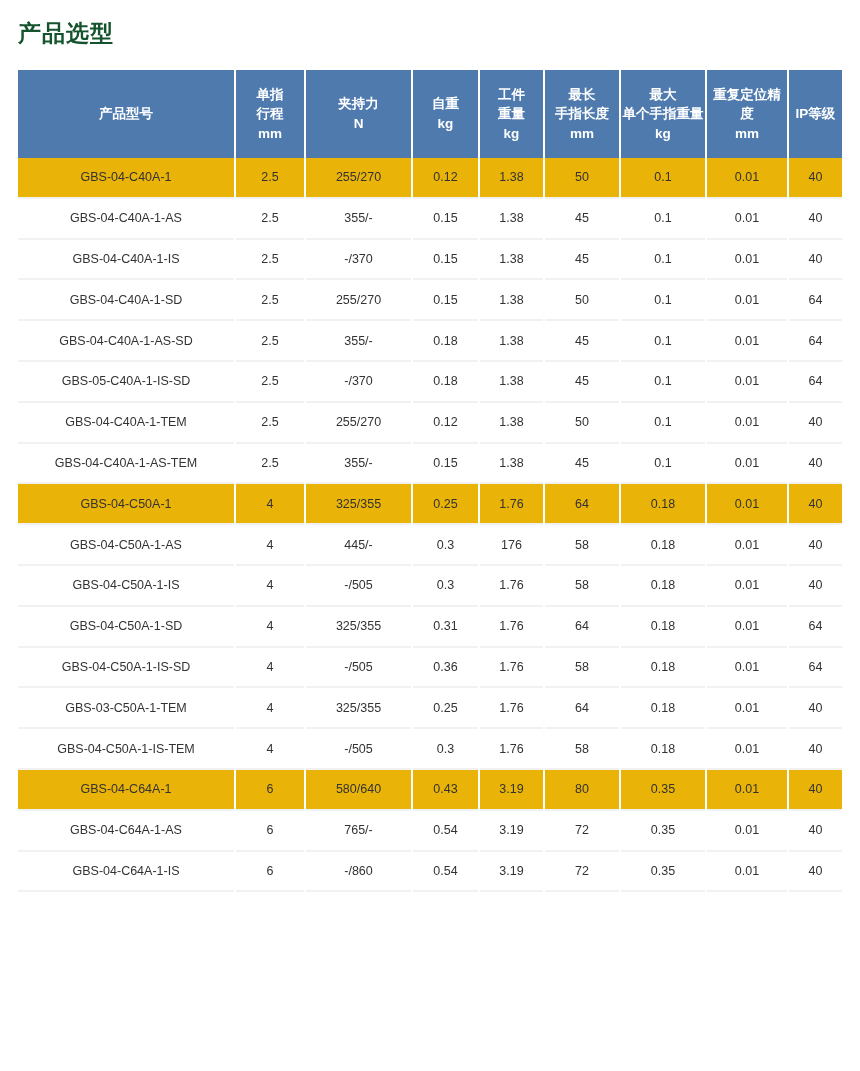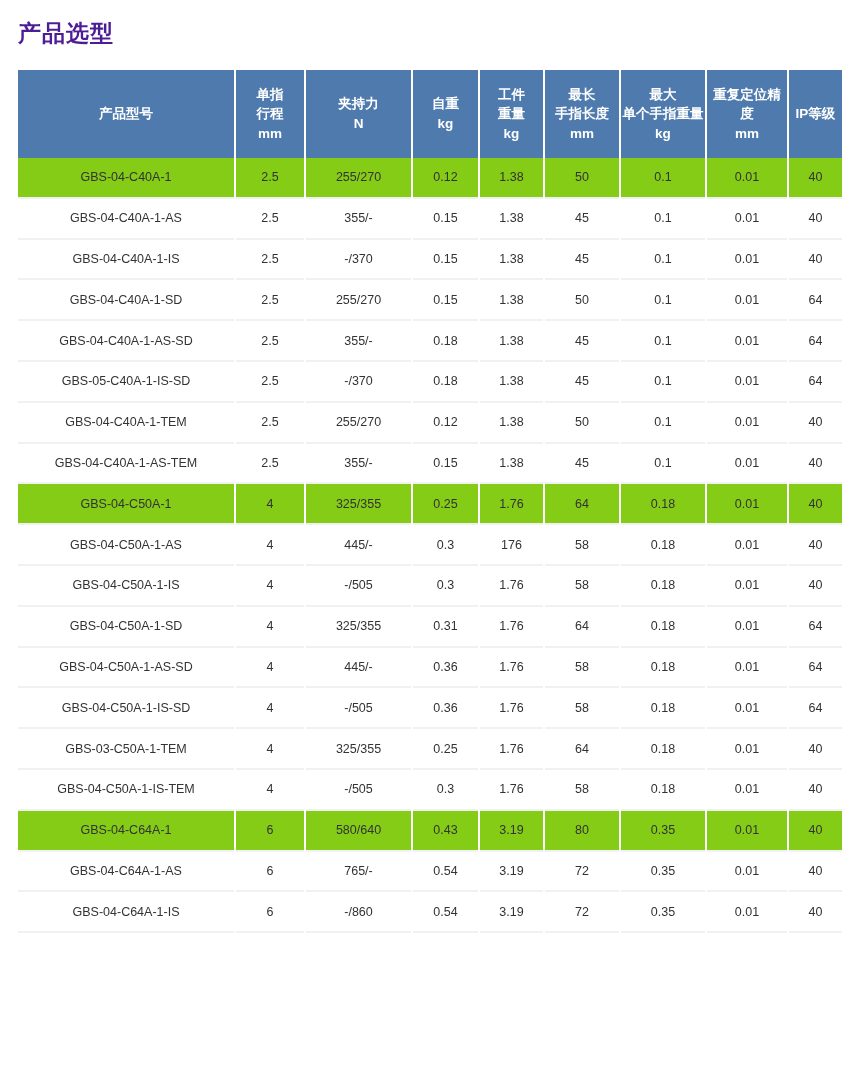--- a/index.html
+++ b/index.html
@@ -12,21 +12,21 @@
   body {
     width: 860px;
     height: 1071px;
     overflow: hidden;
   }
   .page-title {
     margin: 20px 0 0 18px;
     font-size: 23px;
     line-height: 27px;
     font-weight: bold;
-    color: #4c1d95;
+    color: #14532d;
     letter-spacing: 1px;
   }
   table.product-table {
     margin: 23px 0 0 16px;
     width: 828px;
     border-collapse: separate;
     border-spacing: 2px 0;
     table-layout: fixed;
   }
   table.product-table th {
@@ -47,21 +47,21 @@
     font-size: 12.5px;
     text-align: center;
     vertical-align: middle;
     height: 40.8px;
     padding: 0 2px;
     border-bottom: 2px solid #f1f1f1;
     overflow: hidden;
     white-space: nowrap;
   }
   table.product-table tr.hl td {
-    background: #84cc16;
+    background: #eab308;
   }
 </style>
 </head>
 <body>
 
 <h1 class="page-title">产品选型</h1>
 
 <table class="product-table">
   <colgroup>
     <col style="width:216px">
@@ -225,31 +225,20 @@
         <td>4</td>
         <td>325/355</td>
         <td>0.31</td>
         <td>1.76</td>
         <td>64</td>
         <td>0.18</td>
         <td>0.01</td>
         <td>64</td>
       </tr>
       <tr>
-        <td>GBS-04-C50A-1-AS-SD</td>
-        <td>4</td>
-        <td>445/-</td>
-        <td>0.36</td>
-        <td>1.76</td>
-        <td>58</td>
-        <td>0.18</td>
-        <td>0.01</td>
-        <td>64</td>
-      </tr>
-      <tr>
         <td>GBS-04-C50A-1-IS-SD</td>
         <td>4</td>
         <td>-/505</td>
         <td>0.36</td>
         <td>1.76</td>
         <td>58</td>
         <td>0.18</td>
         <td>0.01</td>
         <td>64</td>
       </tr>

